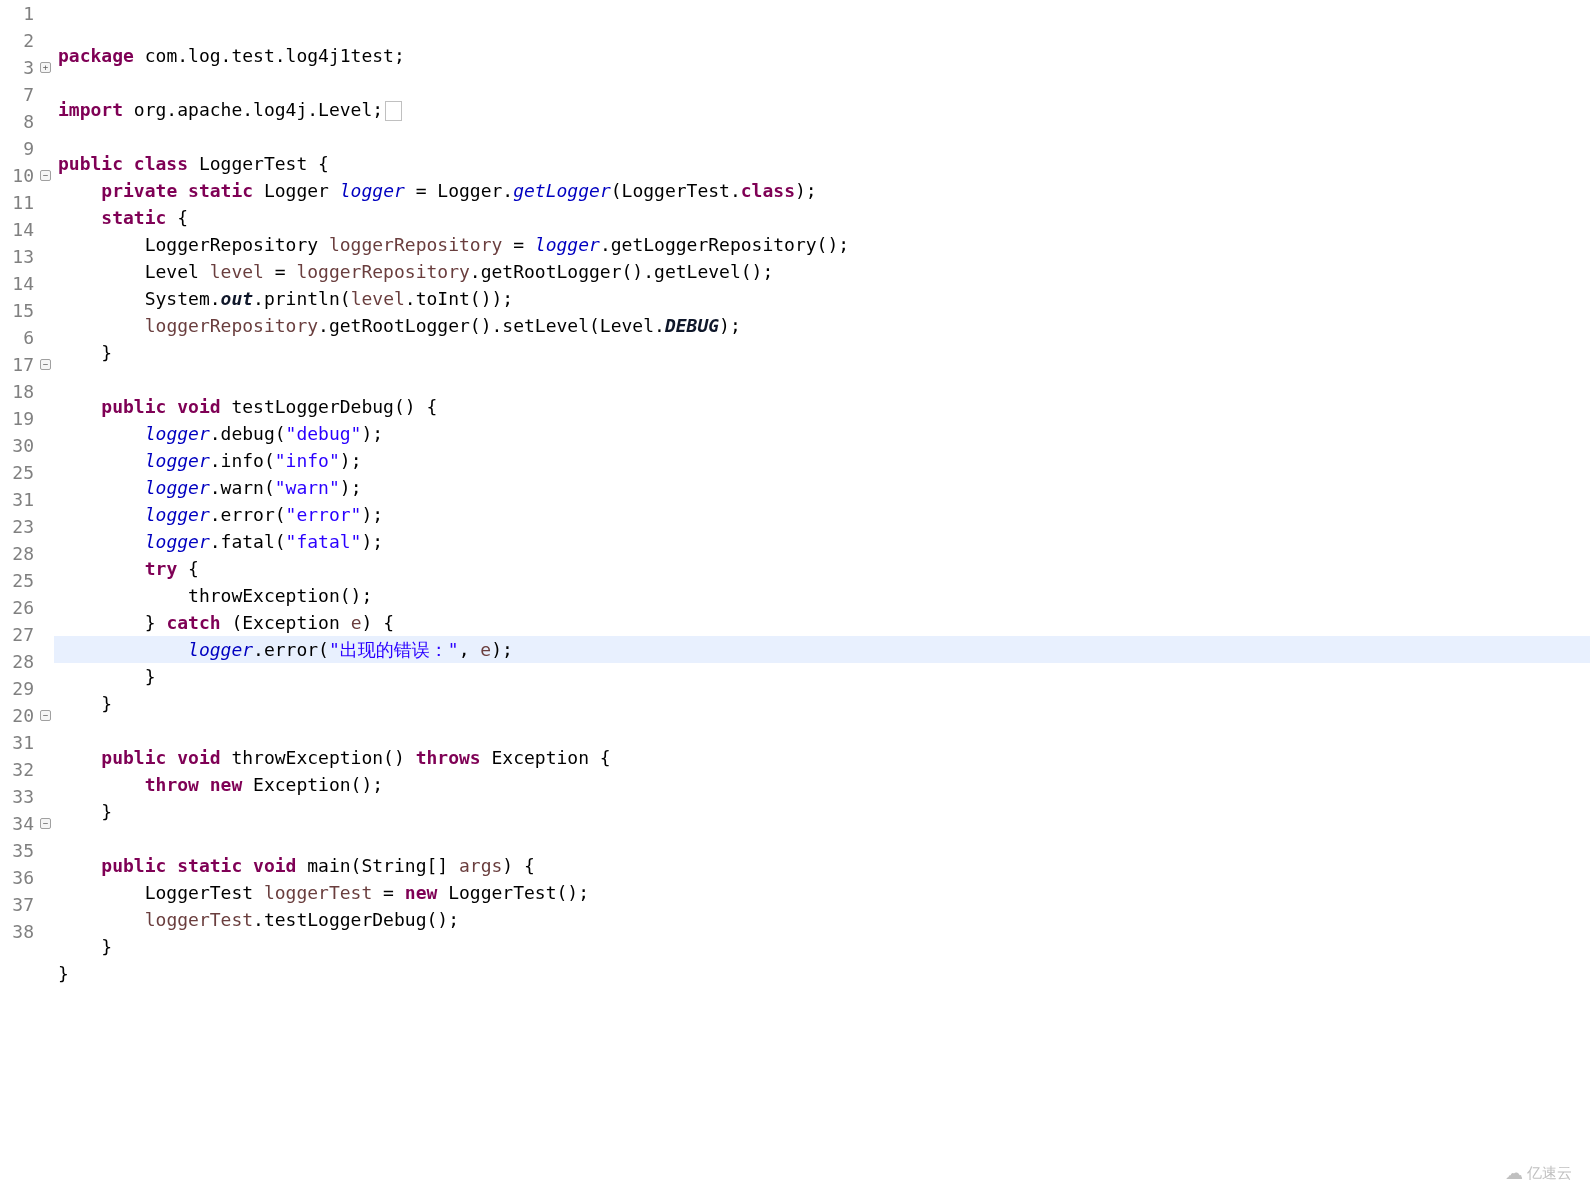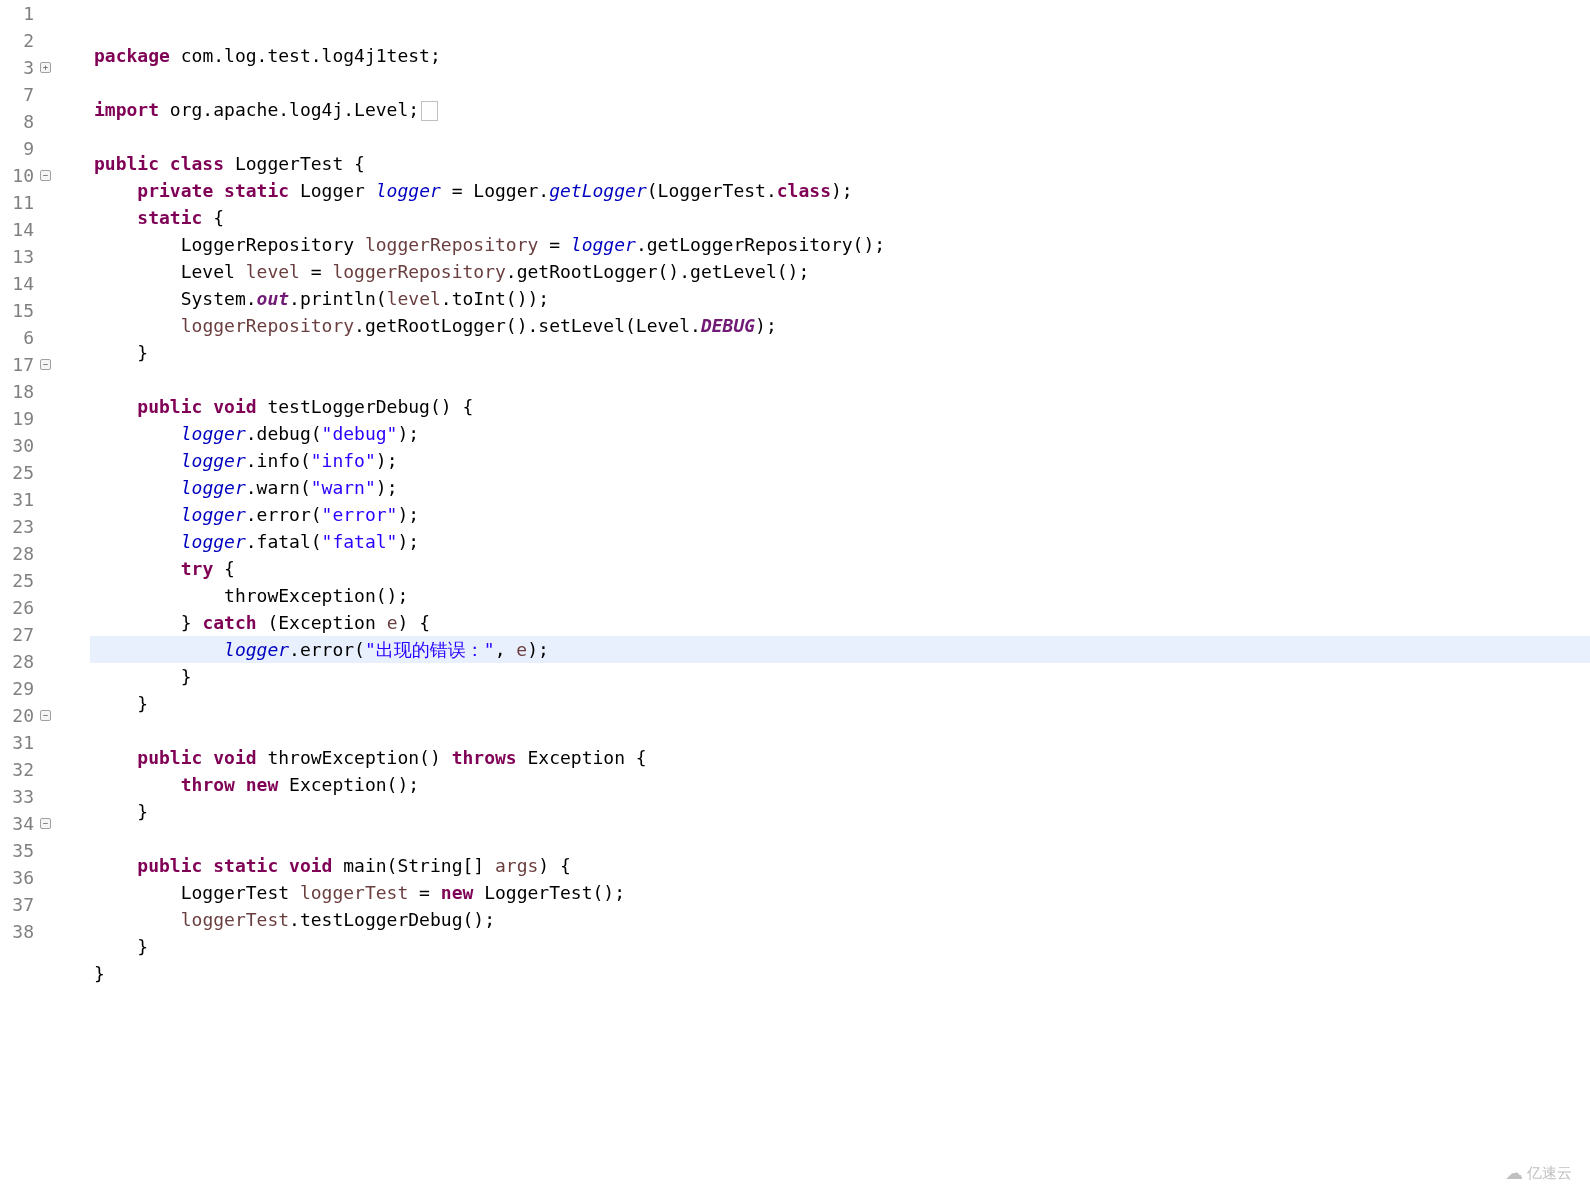--- a/index.html
+++ b/index.html
@@ -56,29 +56,28 @@
     .code-area {
       flex: 1;
       background: #ffffff;
       white-space: pre;
       position: relative;
     }
     .code-line {
       height: 27px;
       line-height: 27px;
       padding-left: 4px;
-      margin-left: 36px;
     }
     .highlighted {
       background: #e8f0fe;
     }
     .kw { color: #7f0055; font-weight: bold; }
     .type { color: #000000; }
     .field-static { color: #0000c0; font-style: italic; }
-    .field-static-final { color: #701a75; font-style: italic; font-weight: bold; }
+    .field-static-final { color: #0f172a; font-style: italic; font-weight: bold; }
     .str { color: #2a00ff; }
     .var { color: #6a3e3e; }
     .punct { color: #000000; }
     .collapsed-box {
       display: inline-block;
       border: 1px solid #c0c0c0;
       padding: 0 3px;
       font-size: 14px;
       line-height: 18px;
       color: #808080;

